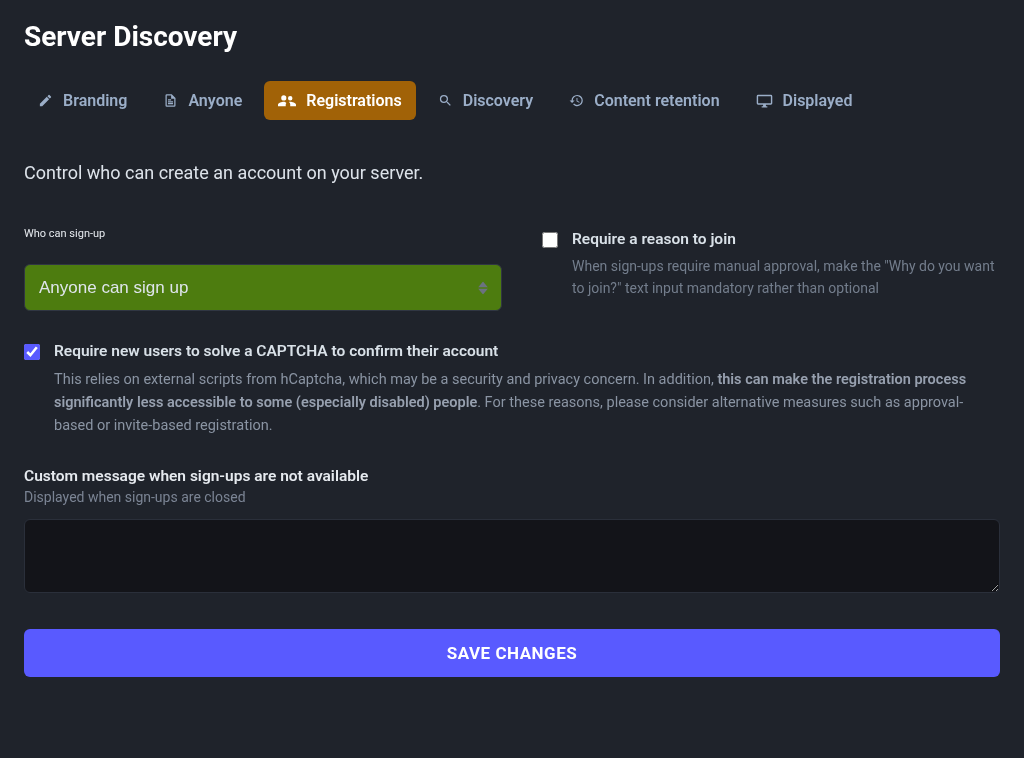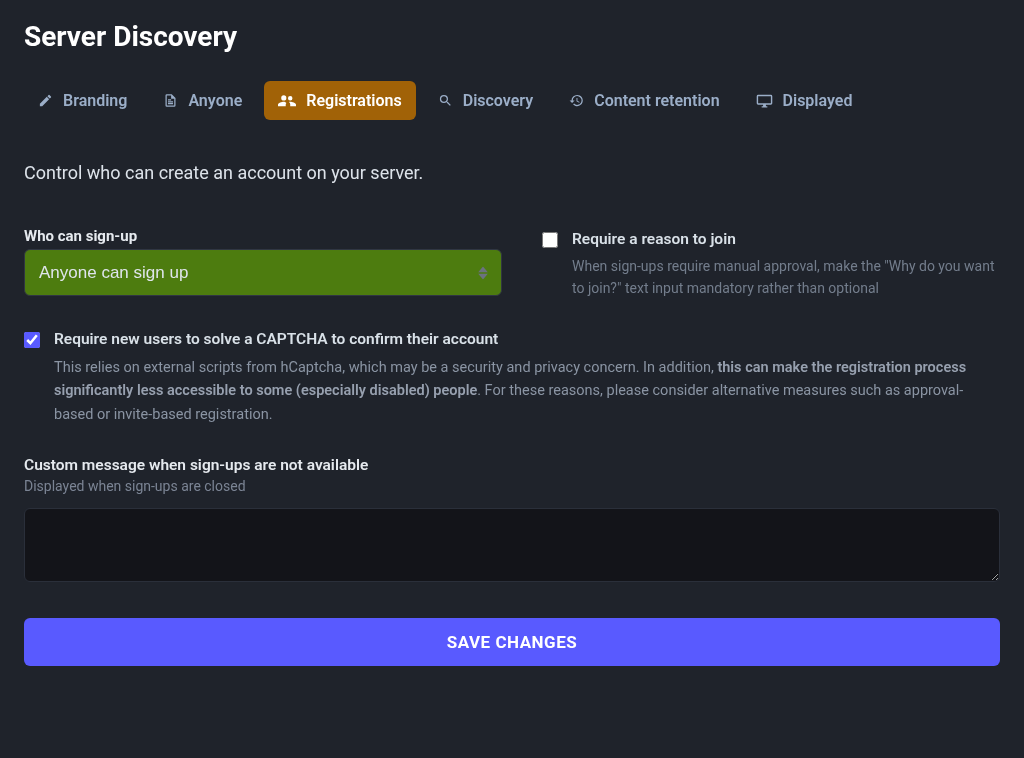--- a/index.html
+++ b/index.html
@@ -51,23 +51,23 @@
   }
   .row {
     display: flex;
     gap: 40px;
     margin-bottom: 30px;
   }
   .col-left { flex: 0 0 478px; }
   .col-right { flex: 1; }
   .field-label {
     color: #e6eaef;
-    font-size: 15px;
-    font-weight: 700;
-    margin-bottom: 4px;
+    font-size: 11px;
+    font-weight: 400;
+    margin-bottom: 24px;
     display: block;
   }
   .select-wrap {
     position: relative;
     width: 100%;
   }
   .select {
     width: 100%;
     background: #4d7c0f;
     border: 1px solid #303643;

